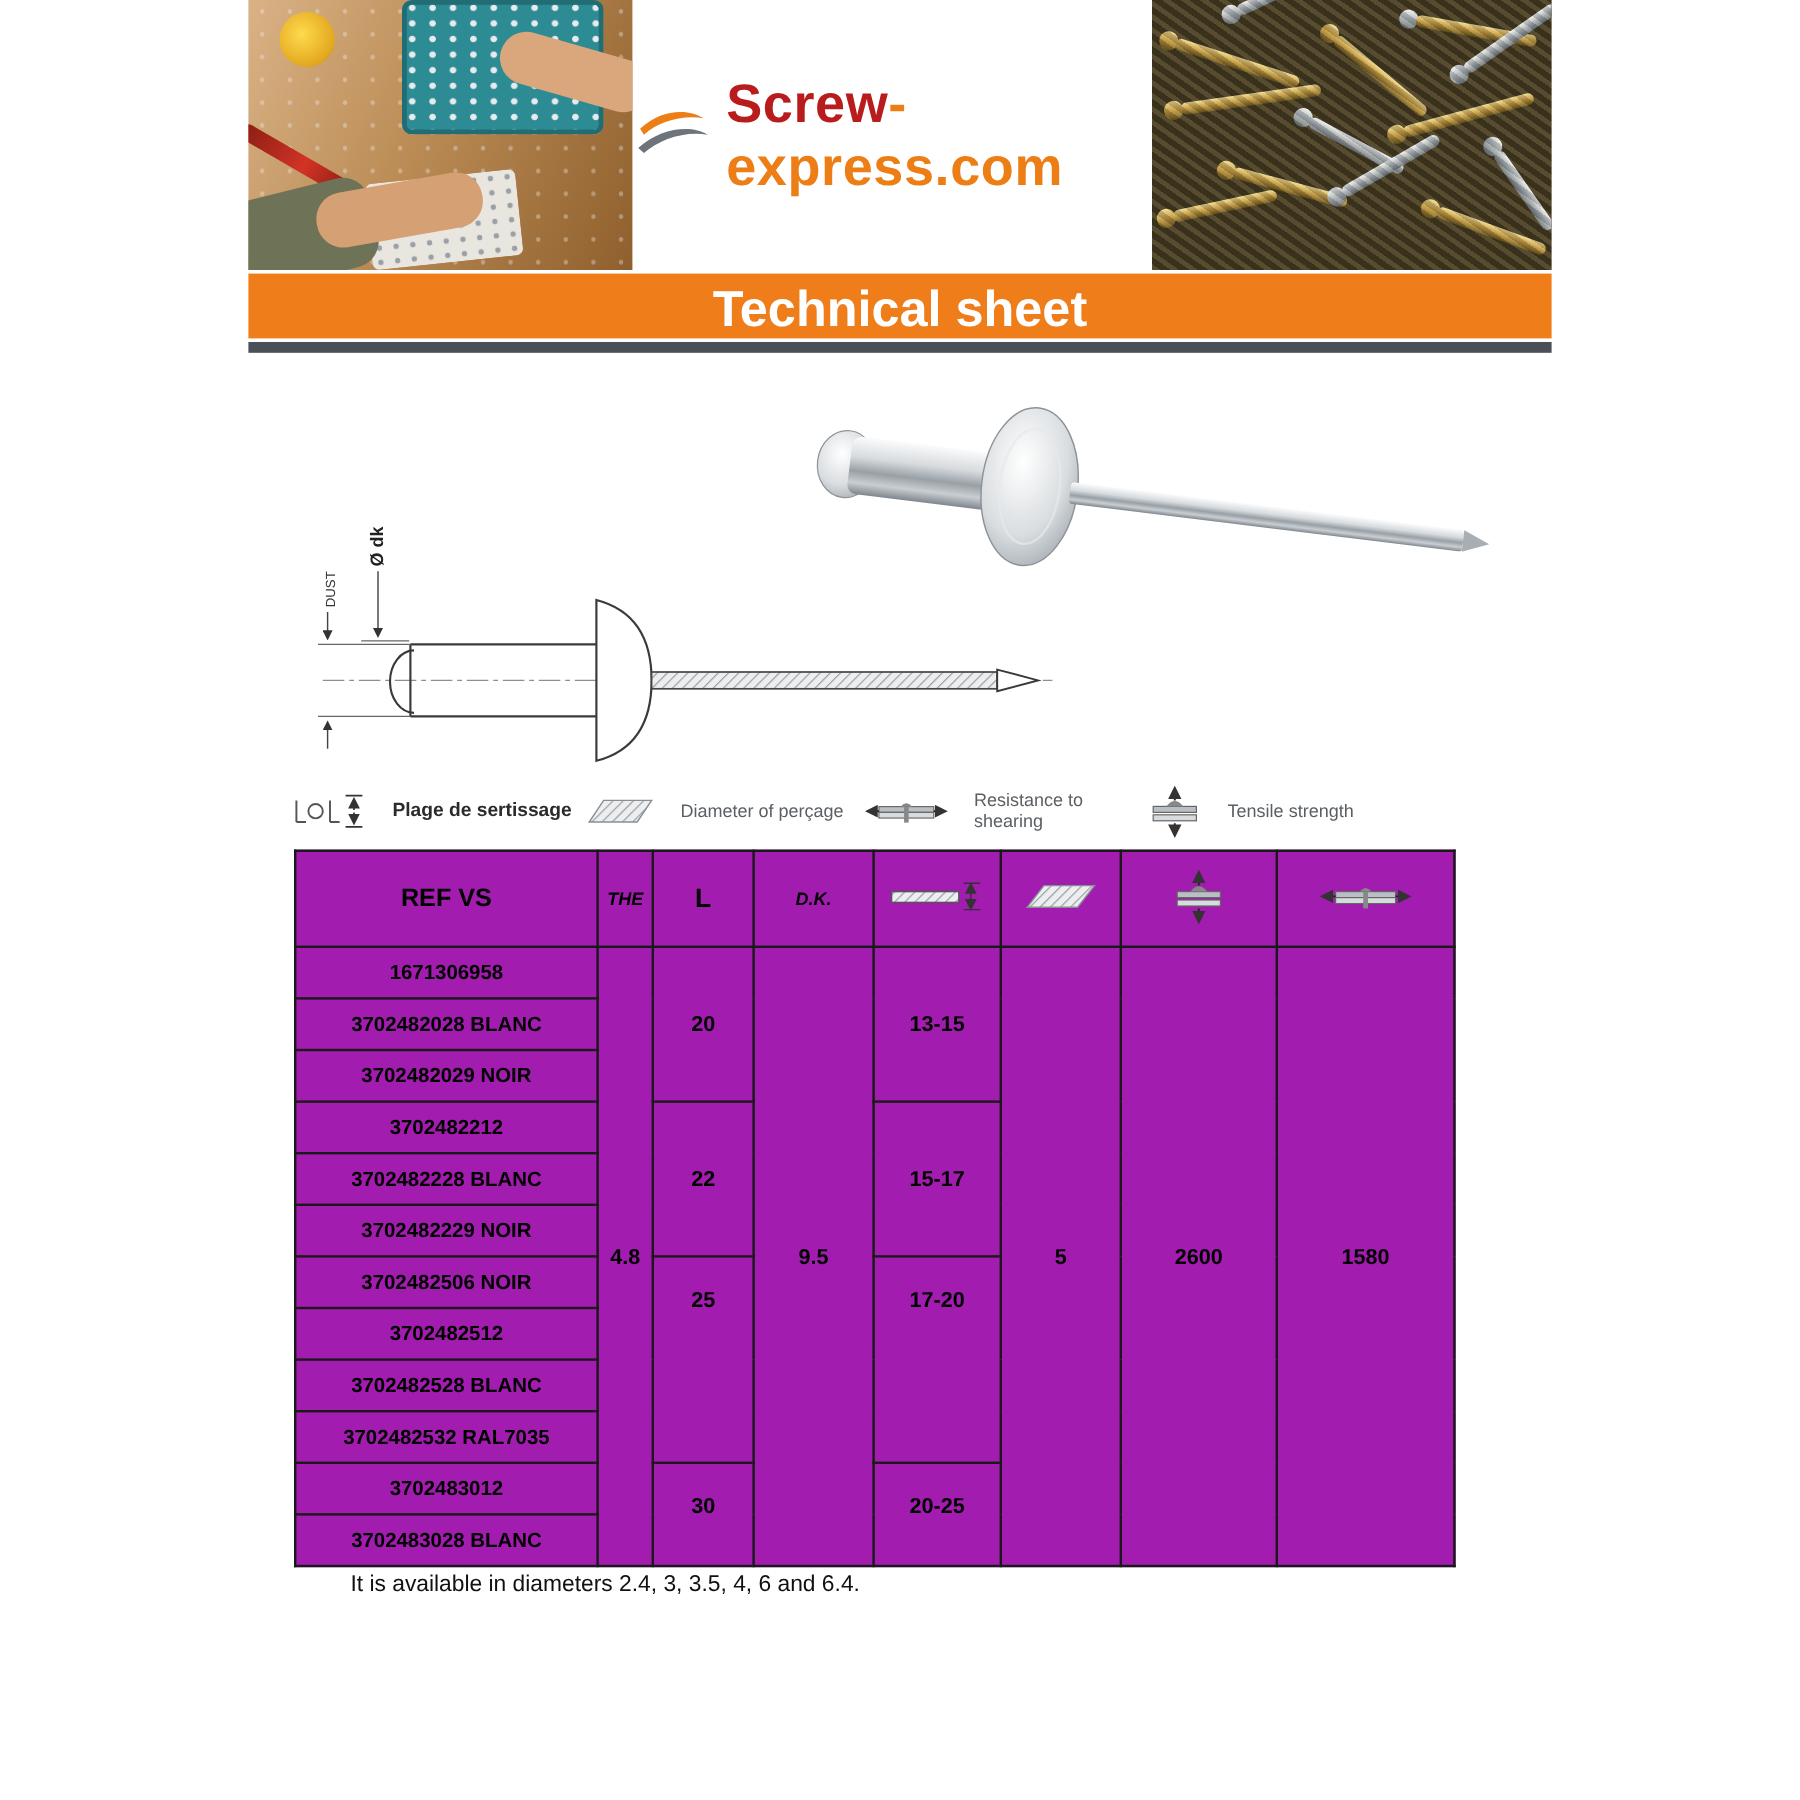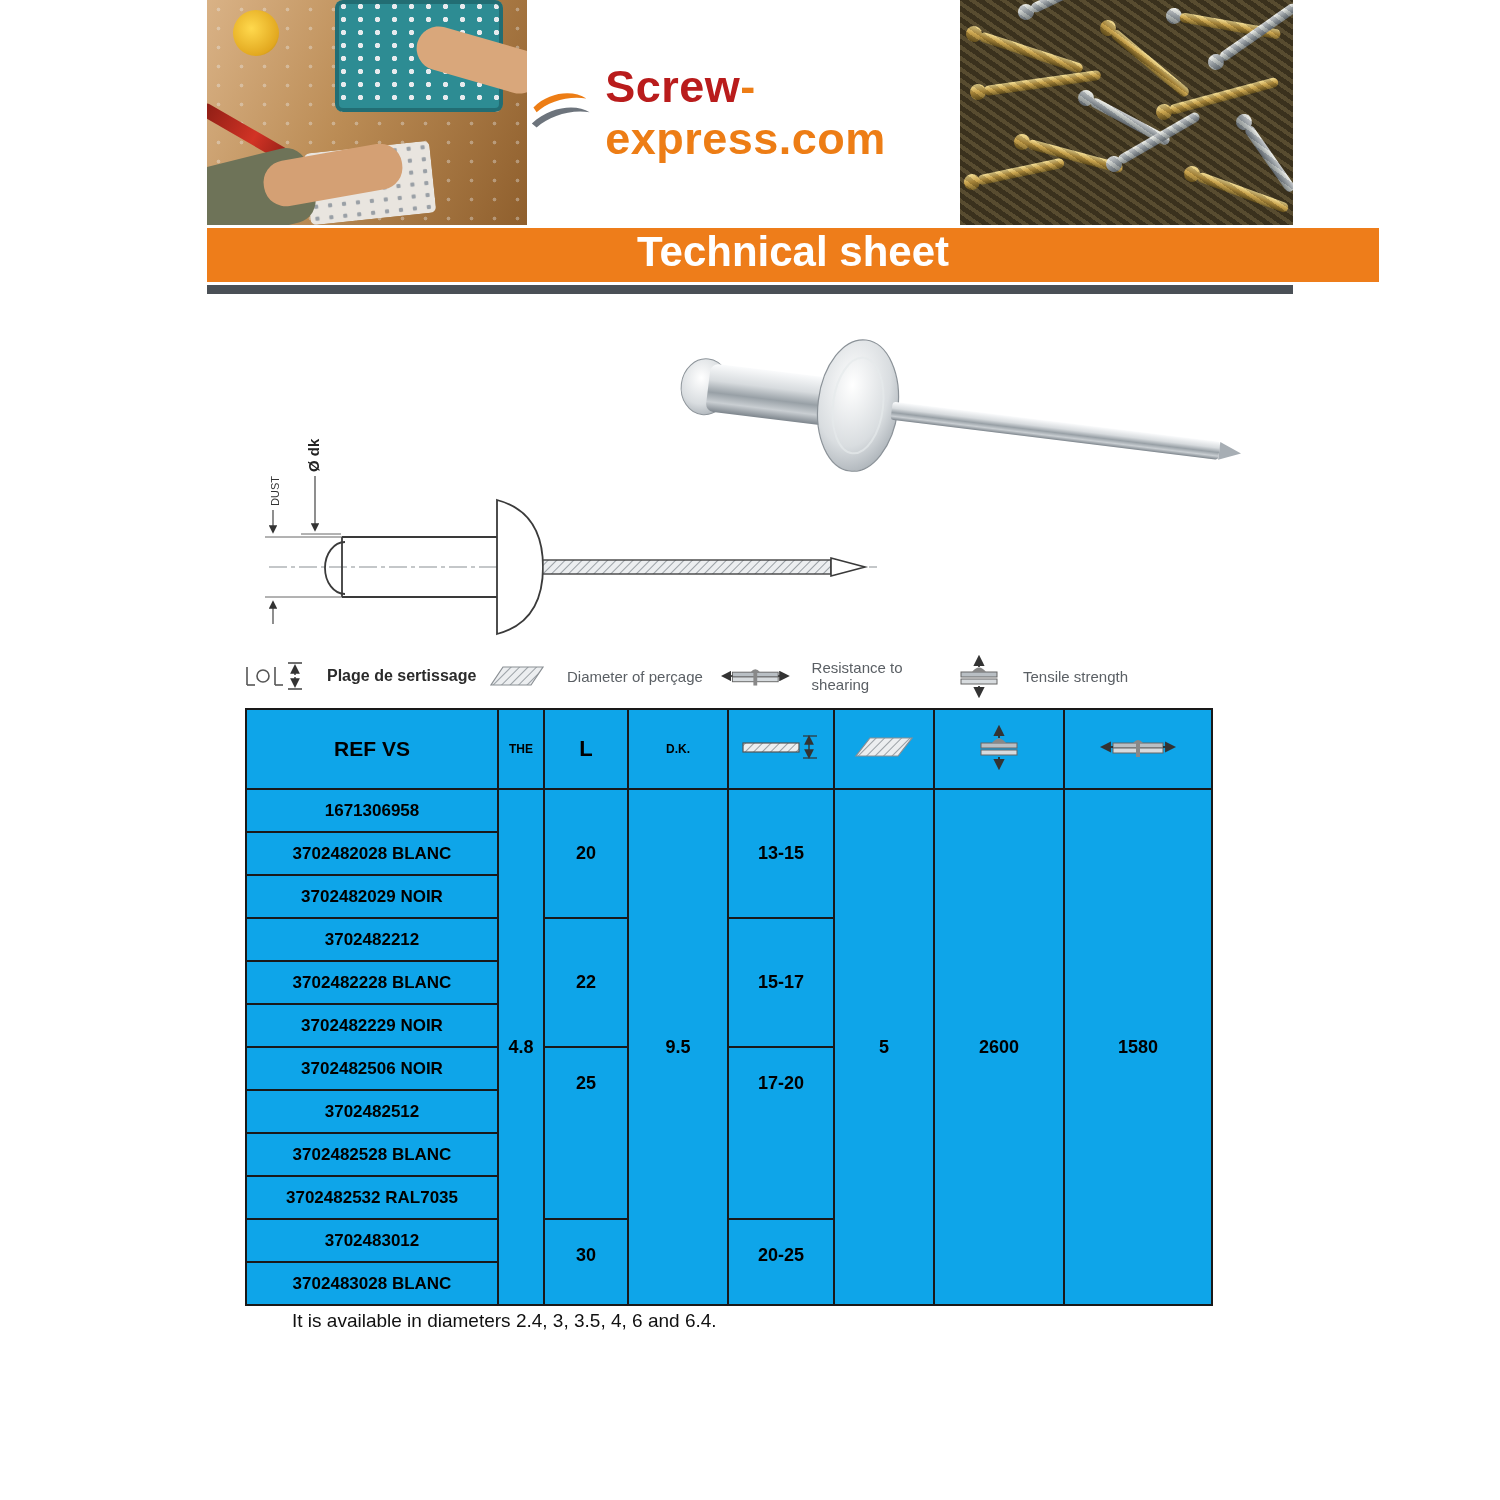--- a/index.html
+++ b/index.html
@@ -32,42 +32,42 @@
   .logo-wrap { flex: 1; display: flex; align-items: center; justify-content: center; gap: 14px; background: #fff; }
   .logo-text { font-size: 45px; font-weight: bold; letter-spacing: .5px; }
   .logo-dark { color: #b91c1c; }
   .logo-orange { color: #ed7d15; }
 
   .photo-right { position: relative; width: 333px; height: 225px; overflow: hidden; background: #453a22; }
   .photo-right::after { content:""; position:absolute; inset:0; pointer-events:none;
     background: repeating-linear-gradient(35deg, rgba(255,235,170,.10) 0 4px, rgba(0,0,0,.16) 4px 9px); }
 
   
-  .title-banner { position: absolute; top: 228px; left: 0; width: 1172px; height: 54px; background: #ee7d1a;
-    display: flex; align-items: flex-start; justify-content: center; }
+  .title-banner { position: absolute; top: 228px; left: 0; width: 1086px; height: 54px; background: #ee7d1a;
+    display: flex; align-items: flex-end; justify-content: center; }
   .title-banner h1 { color: #fff; font-size: 42px; font-weight: bold; }
   .title-underline { position: absolute; top: 285px; left: 0; width: 1086px; height: 9px; background: #4a5056; }
 
   
   .tech-drawing { position: absolute; left: 22px; top: 412px; width: 655px; height: 255px; }
   .rivet-photo  { position: absolute; left: 455px; top: 318px; width: 585px; height: 195px; }
 
   
   .legend { position: absolute; top: 652px; left: 34px; width: 1030px; height: 48px;
     display: grid; grid-template-columns: 248px 232px 236px 1fr; align-items: center; }
   .legend-item { display: flex; align-items: center; gap: 22px; }
   .legend-label { font-size: 15px; color: #5a5f64; }
   .legend-item.first .legend-label { font-weight: bold; color: #2b2b2b; font-size: 16px; }
 
   
-  .spec-table { position: absolute; top: 708px; left: 38px; border-collapse: collapse; table-layout: fixed; background: #0ea5e9; }
+  .spec-table { position: absolute; top: 708px; left: 38px; border-collapse: collapse; table-layout: fixed; background: #a21caf; }
   .spec-table th, .spec-table td { border: 2px solid #191919; text-align: center; vertical-align: middle; padding: 0; color: #000; }
   .spec-table thead tr { height: 80px; }
   th.ref-h { font-size: 21px; font-weight: bold; }
-  th.tiny-h { font-size: 12px; font-weight: bold; }
+  th.tiny-h { font-size: 15px; font-weight: bold; font-style: italic; }
   th.l-h { font-size: 22px; font-weight: bold; }
   td.ref { font-size: 17px; font-weight: bold; height: 43px; }
   td.num { font-size: 18px; font-weight: bold; }
   td.vtop { vertical-align: top; padding-top: 25px; }
 
   .note { position: absolute; top: 1310px; left: 85px; font-size: 19px; color: #111; }
 
   
   .footer-bar { position: absolute; top: 1456px; left: 0; width: 1086px; height: 44px; background: #1c2836;
     display: flex; align-items: center; justify-content: flex-end; padding-right: 16px; }

